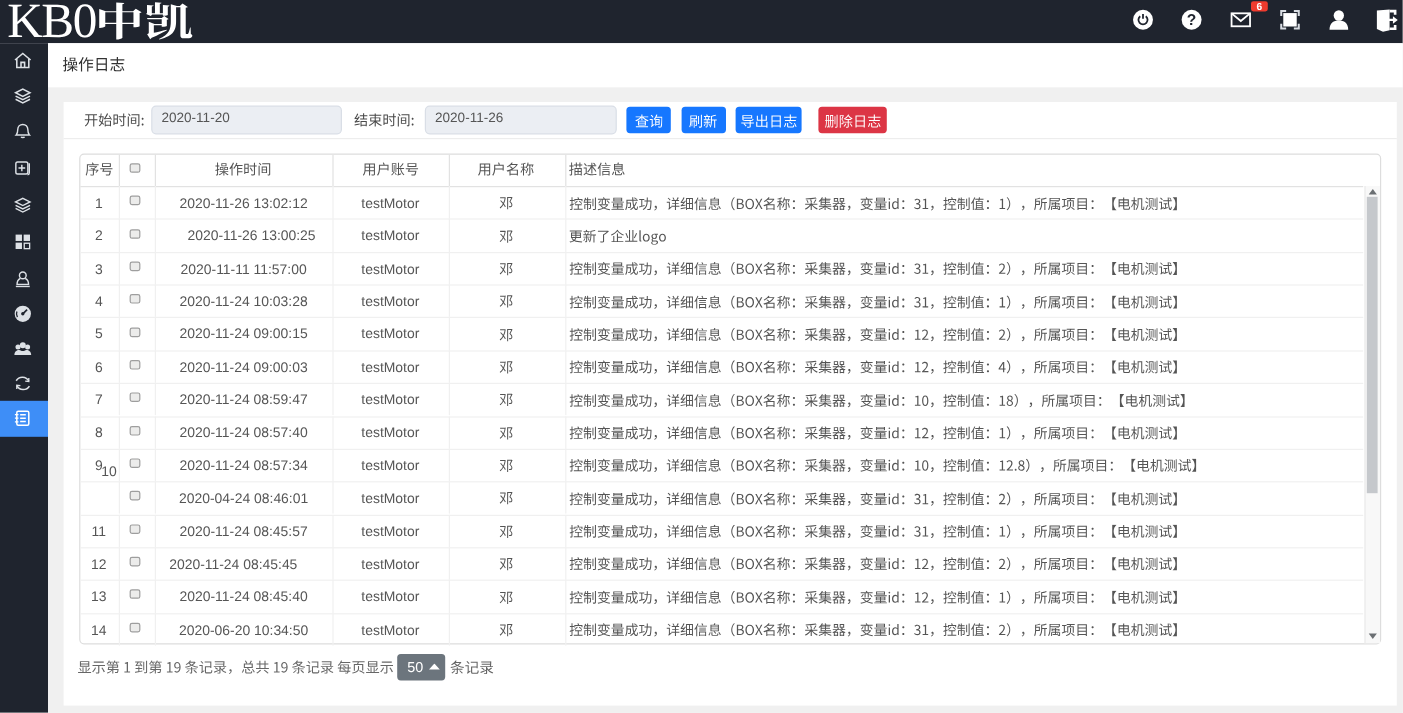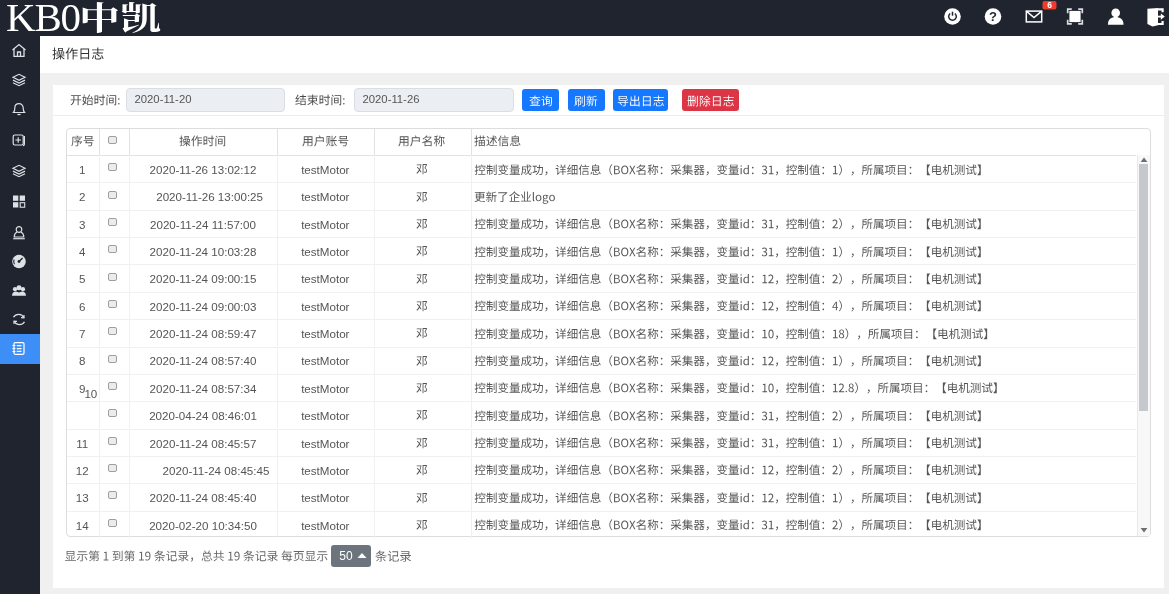--- a/index.html
+++ b/index.html
@@ -408,21 +408,21 @@
     </g>
   </svg>
 <div style="position:absolute;left:67px;top:237.0px;width:1069px;height:1px;background:#f0f0f0"></div>
 <div style="position:absolute;left:98.5px;top:209.7px;width:1px;height:27.4px;background:#f0f0f0"></div>
 <div style="position:absolute;left:129px;top:209.7px;width:1px;height:27.4px;background:#f0f0f0"></div>
 <div style="position:absolute;left:277px;top:209.7px;width:1px;height:27.4px;background:#f0f0f0"></div>
 <div style="position:absolute;left:373.5px;top:209.7px;width:1px;height:27.4px;background:#f0f0f0"></div>
 <div style="position:absolute;left:470.5px;top:209.7px;width:1px;height:27.4px;background:#f0f0f0"></div>
 <div class="lat" style="left:67.3px;top:217.7px;width:30px;text-align:center">3</div>
 <div style="position:absolute;left:107.8px;top:217.9px;width:7px;height:6px;background:#ececeb;border:1px solid #9e9e9e;border-radius:2px"></div>
-<div class="lat" style="left:143px;top:217.7px;width:120px;text-align:center">2020-11-24 11:57:00</div>
+<div class="lat" style="left:143px;top:217.7px;width:120px;text-align:center">2020-11-11 11:57:00</div>
 <div class="lat" style="left:285.3px;top:217.7px;width:80px;text-align:center">testMotor</div>
 <svg class="" style="position:absolute;left:416.1px;top:218.0px;" width="11.8" height="13.7" viewBox="0 -880 1000 1160" fill="#555555">
     <g>
       <use href="#s9093" x="0"></use>
     </g>
   </svg>
 <svg class="" style="position:absolute;left:473.5px;top:218.2px;" width="514.8" height="13.4" viewBox="0 -880 44532 1160" fill="#555555">
     <g>
       <use href="#s63a7" x="0"></use>
       <use href="#s5236" x="1000"></use>
@@ -1015,21 +1015,21 @@
     </g>
   </svg>
 <div style="position:absolute;left:67px;top:483.2px;width:1069px;height:1px;background:#f0f0f0"></div>
 <div style="position:absolute;left:98.5px;top:455.9px;width:1px;height:27.4px;background:#f0f0f0"></div>
 <div style="position:absolute;left:129px;top:455.9px;width:1px;height:27.4px;background:#f0f0f0"></div>
 <div style="position:absolute;left:277px;top:455.9px;width:1px;height:27.4px;background:#f0f0f0"></div>
 <div style="position:absolute;left:373.5px;top:455.9px;width:1px;height:27.4px;background:#f0f0f0"></div>
 <div style="position:absolute;left:470.5px;top:455.9px;width:1px;height:27.4px;background:#f0f0f0"></div>
 <div class="lat" style="left:67.3px;top:463.8px;width:30px;text-align:center">12</div>
 <div style="position:absolute;left:107.8px;top:464.0px;width:7px;height:6px;background:#ececeb;border:1px solid #9e9e9e;border-radius:2px"></div>
-<div class="lat" style="left:156px;top:463.8px;width:120px;text-align:center">2020-11-24 08:45:45</div>
+<div class="lat" style="left:141px;top:463.8px;width:120px;text-align:left">2020-11-24 08:45:45</div>
 <div class="lat" style="left:285.3px;top:463.8px;width:80px;text-align:center">testMotor</div>
 <svg class="" style="position:absolute;left:416.1px;top:464.1px;" width="11.8" height="13.7" viewBox="0 -880 1000 1160" fill="#555555">
     <g>
       <use href="#s9093" x="0"></use>
     </g>
   </svg>
 <svg class="" style="position:absolute;left:473.5px;top:464.4px;" width="514.8" height="13.4" viewBox="0 -880 44532 1160" fill="#555555">
     <g>
       <use href="#s63a7" x="0"></use>
       <use href="#s5236" x="1000"></use>
@@ -1148,21 +1148,21 @@
       <use href="#s3011" x="43532"></use>
     </g>
   </svg>
 <div style="position:absolute;left:98.5px;top:510.6px;width:1px;height:27.4px;background:#f0f0f0"></div>
 <div style="position:absolute;left:129px;top:510.6px;width:1px;height:27.4px;background:#f0f0f0"></div>
 <div style="position:absolute;left:277px;top:510.6px;width:1px;height:27.4px;background:#f0f0f0"></div>
 <div style="position:absolute;left:373.5px;top:510.6px;width:1px;height:27.4px;background:#f0f0f0"></div>
 <div style="position:absolute;left:470.5px;top:510.6px;width:1px;height:27.4px;background:#f0f0f0"></div>
 <div class="lat" style="left:67.3px;top:518.5px;width:30px;text-align:center">14</div>
 <div style="position:absolute;left:107.8px;top:518.7px;width:7px;height:6px;background:#ececeb;border:1px solid #9e9e9e;border-radius:2px"></div>
-<div class="lat" style="left:143px;top:518.5px;width:120px;text-align:center">2020-02-20 10:34:50</div>
+<div class="lat" style="left:143px;top:518.5px;width:120px;text-align:center">2020-06-20 10:34:50</div>
 <div class="lat" style="left:285.3px;top:518.5px;width:80px;text-align:center">testMotor</div>
 <svg class="" style="position:absolute;left:416.1px;top:518.8px;" width="11.8" height="13.7" viewBox="0 -880 1000 1160" fill="#555555">
     <g>
       <use href="#s9093" x="0"></use>
     </g>
   </svg>
 <svg class="" style="position:absolute;left:473.5px;top:519.1px;" width="514.8" height="13.4" viewBox="0 -880 44532 1160" fill="#555555">
     <g>
       <use href="#s63a7" x="0"></use>
       <use href="#s5236" x="1000"></use>

